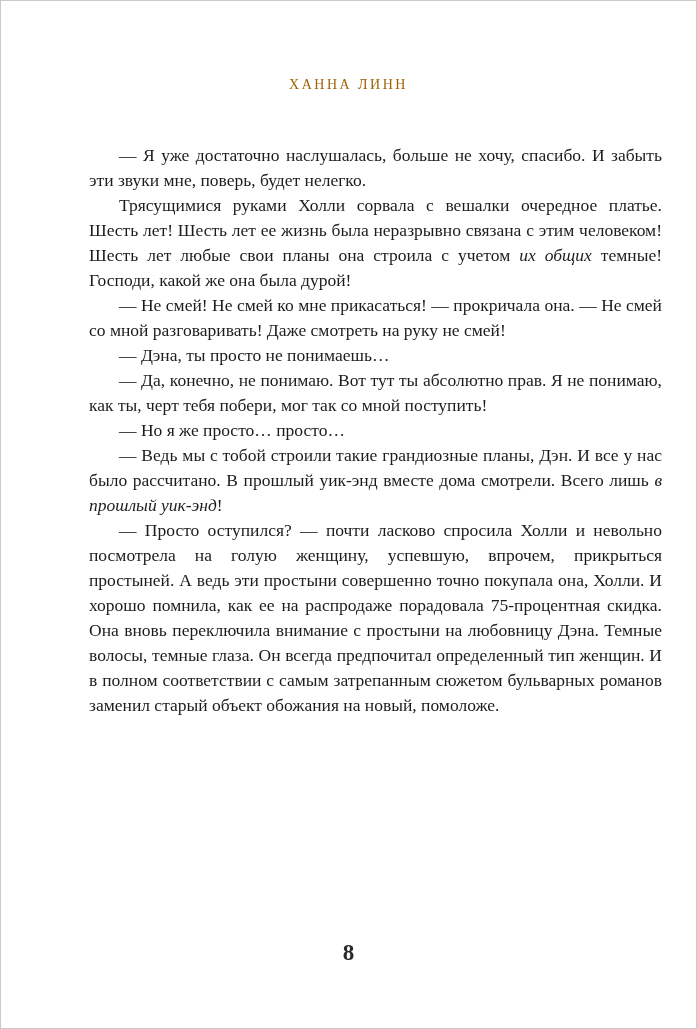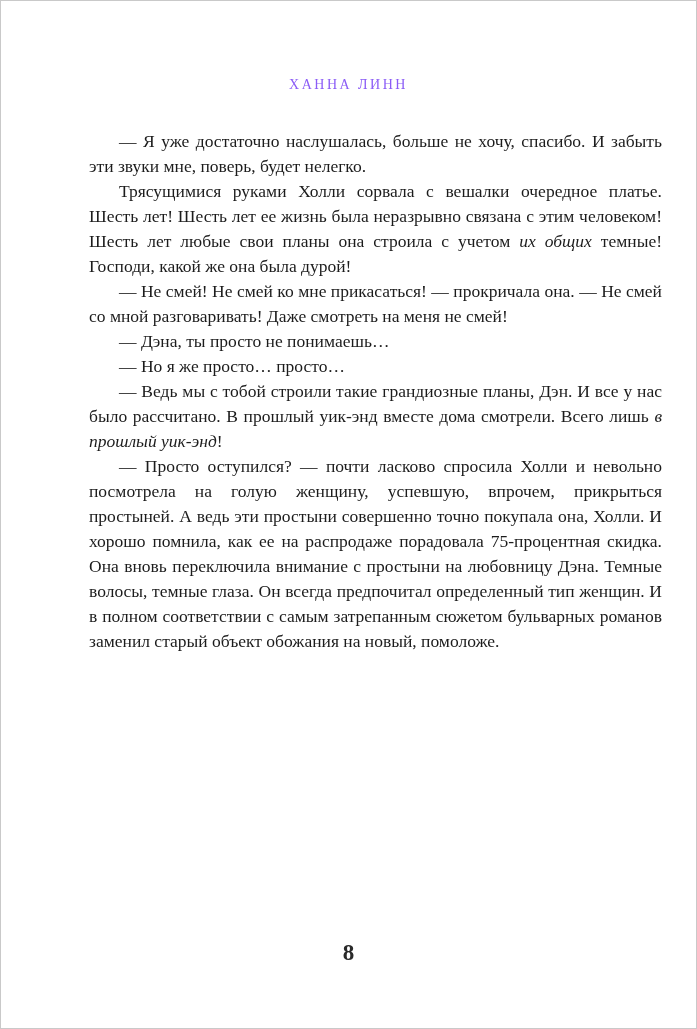--- a/index.html
+++ b/index.html
@@ -17,25 +17,25 @@
     overflow: hidden;
     font-family: "Liberation Serif", serif;
     color: #1c1c1c;
   }
   .running-header {
     margin-top: 76px;
     text-align: center;
     font-family: "Liberation Serif", serif;
     font-size: 14px;
     letter-spacing: 2.5px;
-    color: #8b5cf6;
+    color: #a16207;
     text-transform: uppercase;
   }
   .page-body {
-    margin-top: 36px;
+    margin-top: 50px;
     padding-left: 88px;
     padding-right: 34px;
     font-size: 17.5px;
     line-height: 25px;
     text-align: justify;
     hyphens: auto;
     -webkit-hyphens: auto;
   }
   .page-body p.para {
     margin: 0;
@@ -58,21 +58,22 @@
 </style>
 </head>
 <body>
 
 <div class="page">
   <div class="running-header">ХАННА ЛИНН</div>
 
   <div class="page-body">
       <p class="para"><span>— Я уже достаточно наслушалась, больше не хочу, спасибо. И забыть эти звуки мне, поверь, будет нелегко.</span></p>
       <p class="para"><span>Трясущимися руками Холли сорвала с вешалки очередное платье. Шесть лет! Шесть лет ее жизнь была неразрывно связана с этим человеком! Шесть лет любые свои планы она строила с учетом </span><em>их общих</em><span> темные! Господи, какой же она была дурой!</span></p>
-      <p class="para"><span>— Не смей! Не смей ко мне прикасаться! — прокричала она. — Не смей со мной разговаривать! Даже смотреть на меня не смей!</span></p>
+      <p class="para"><span>— Не смей! Не смей ко мне прикасаться! — прокричала она. — Не смей со мной разговаривать! Даже смотреть на руку не смей!</span></p>
       <p class="para"><span>— Дэна, ты просто не понимаешь…</span></p>
+      <p class="para"><span>— Да, конечно, не понимаю. Вот тут ты абсолютно прав. Я не понимаю, как ты, черт тебя побери, мог так со мной поступить!</span></p>
       <p class="para"><span>— Но я же просто… просто…</span></p>
       <p class="para"><span>— Ведь мы с тобой строили такие грандиозные планы, Дэн. И все у нас было рассчитано. В прошлый уик-энд вместе дома смотрели. Всего лишь </span><em>в прошлый уик-энд</em><span>!</span></p>
       <p class="para"><span>— Просто оступился? — почти ласково спросила Холли и невольно посмотрела на голую женщину, успевшую, впрочем, прикрыться простыней. А ведь эти простыни совершенно точно покупала она, Холли. И хорошо помнила, как ее на распродаже порадовала 75-процентная скидка. Она вновь переключила внимание с простыни на любовницу Дэна. Темные волосы, темные глаза. Он всегда предпочитал определенный тип женщин. И в полном соответствии с самым затрепанным сюжетом бульварных романов заменил старый объект обожания на новый, помоложе.</span></p>
     </div>
 
   <div class="page-number">8</div>
 </div>
 
 </body></html>

